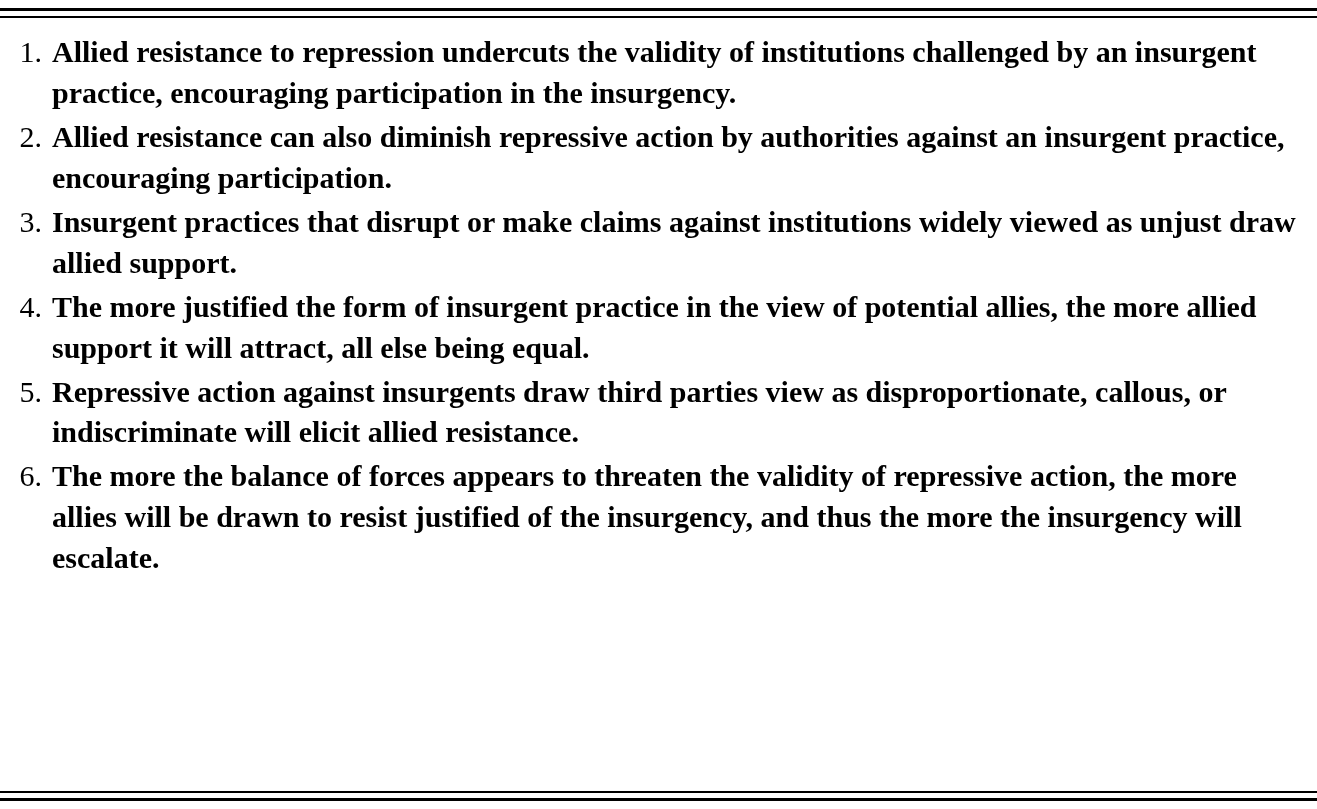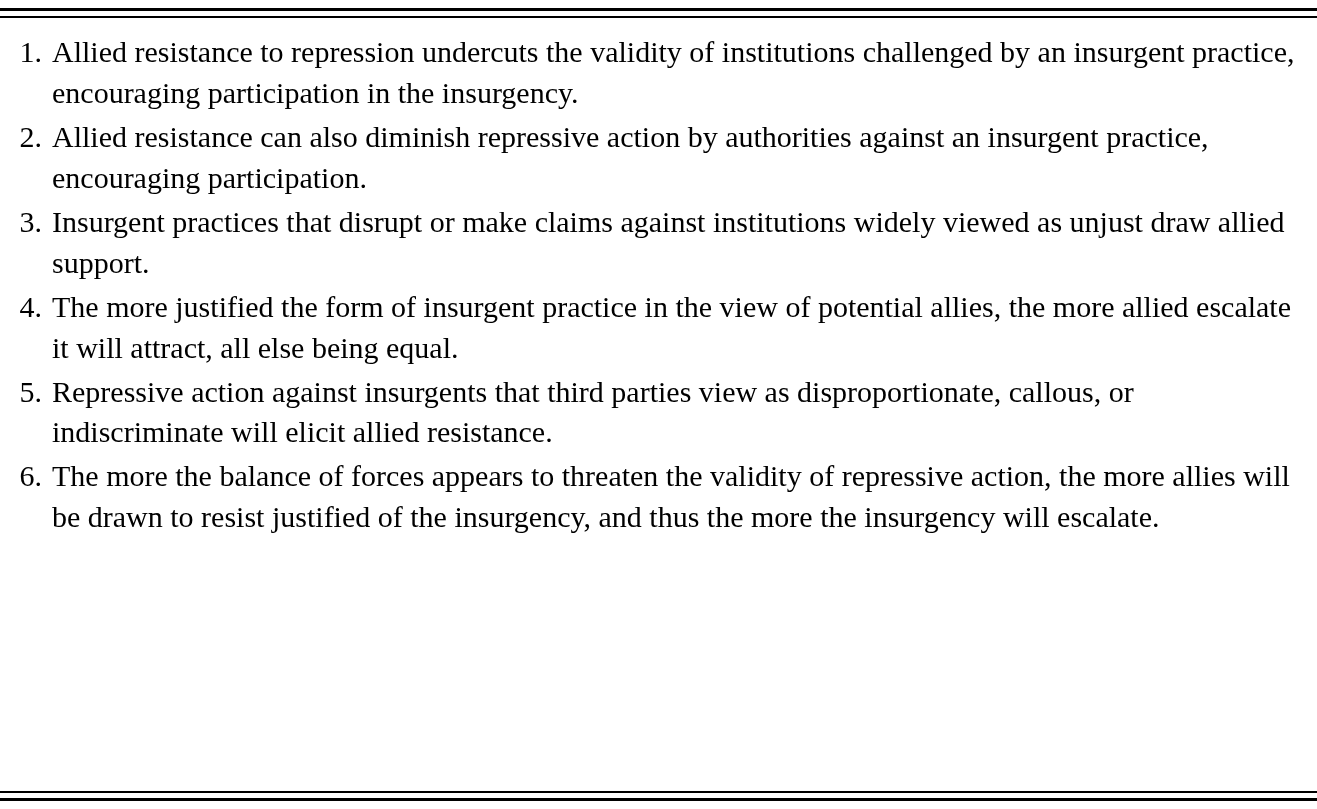--- a/index.html
+++ b/index.html
@@ -57,20 +57,21 @@
     flex: 0 0 auto;
     width: 46px;
     text-align: right;
     padding-right: 10px;
     box-sizing: border-box;
   }
   .text {
     flex: 1 1 auto;
     text-align: left;
     padding-right: 6px;
+    font-weight: bold;
   }
 </style>
 </head>
 <body>
 
 <div class="page">
 
   <div class="rule-top"></div>
 
   <div class="body-area">
@@ -86,26 +87,26 @@
         <span class="text">Allied resistance can also diminish repressive action by authorities against an insurgent practice, encouraging participation.</span>
       </li>
 
       <li>
         <span class="num">3.</span>
         <span class="text">Insurgent practices that disrupt or make claims against institutions widely viewed as unjust draw allied support.</span>
       </li>
 
       <li>
         <span class="num">4.</span>
-        <span class="text">The more justified the form of insurgent practice in the view of potential allies, the more allied escalate it will attract, all else being equal.</span>
+        <span class="text">The more justified the form of insurgent practice in the view of potential allies, the more allied support it will attract, all else being equal.</span>
       </li>
 
       <li>
         <span class="num">5.</span>
-        <span class="text">Repressive action against insurgents that third parties view as disproportionate, callous, or indiscriminate will elicit allied resistance.</span>
+        <span class="text">Repressive action against insurgents draw third parties view as disproportionate, callous, or indiscriminate will elicit allied resistance.</span>
       </li>
 
       <li>
         <span class="num">6.</span>
         <span class="text">The more the balance of forces appears to threaten the validity of repressive action, the more allies will be drawn to resist justified of the insurgency, and thus the more the insurgency will escalate.</span>
       </li>
 
     </ol>
   </div>
 

